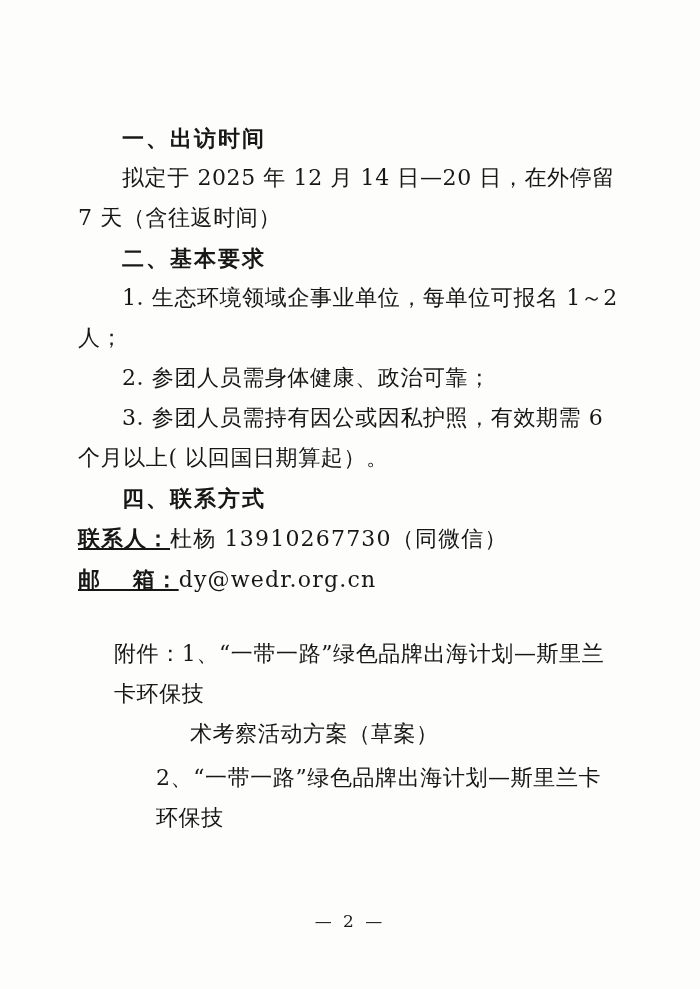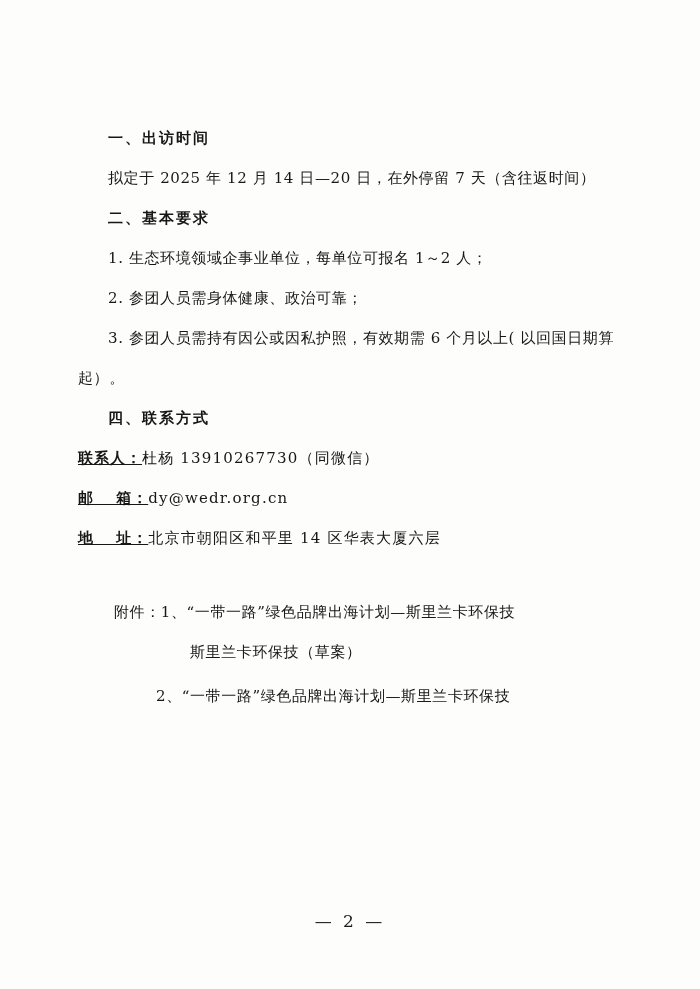--- a/index.html
+++ b/index.html
@@ -16,21 +16,21 @@
   }
   .page {
     position: relative;
     width: 700px;
     height: 989px;
     background: #fdfdfb;
     box-sizing: border-box;
     padding: 118px 78px 0 78px;
   }
   .doc-body {
-    font-size: 15px;
+    font-size: 22px;
     line-height: 40px;
     letter-spacing: 0.6px;
     color: #171717;
   }
   .para {
     margin: 0;
     text-indent: 2em;
     white-space: normal;
   }
   .para.heading {
@@ -101,26 +101,25 @@
 
 
 
     <p class="para heading">四、联系方式</p>
 
     <div class="contact-block">
       <p class="contact-line"><span class="lbl">联系人：</span><span class="mono-val">杜杨 13910267730（同微信）</span></p>
 
       <p class="contact-line"><span class="lbl">邮　 箱：</span><span class="mono-val">dy@wedr.org.cn</span></p>
 
-      <p class="contact-line"><span class="lbl">地　 址：</span><span class="mono-val">北京市朝阳区和平里 14 区华表大厦六层</span></p>
     </div>
 
     <div class="attach-block">
       <p class="attach-line">附件：1、“一带一路”绿色品牌出海计划—斯里兰卡环保技</p>
-      <p class="attach-line cont">斯里兰卡环保技（草案）</p>
+      <p class="attach-line cont">术考察活动方案（草案）</p>
       <p class="attach-line second">2、“一带一路”绿色品牌出海计划—斯里兰卡环保技</p>
     </div>
 
   </div>
 
   <div class="page-number">— 2 —</div>
 
 </div>
 
 </body></html>

